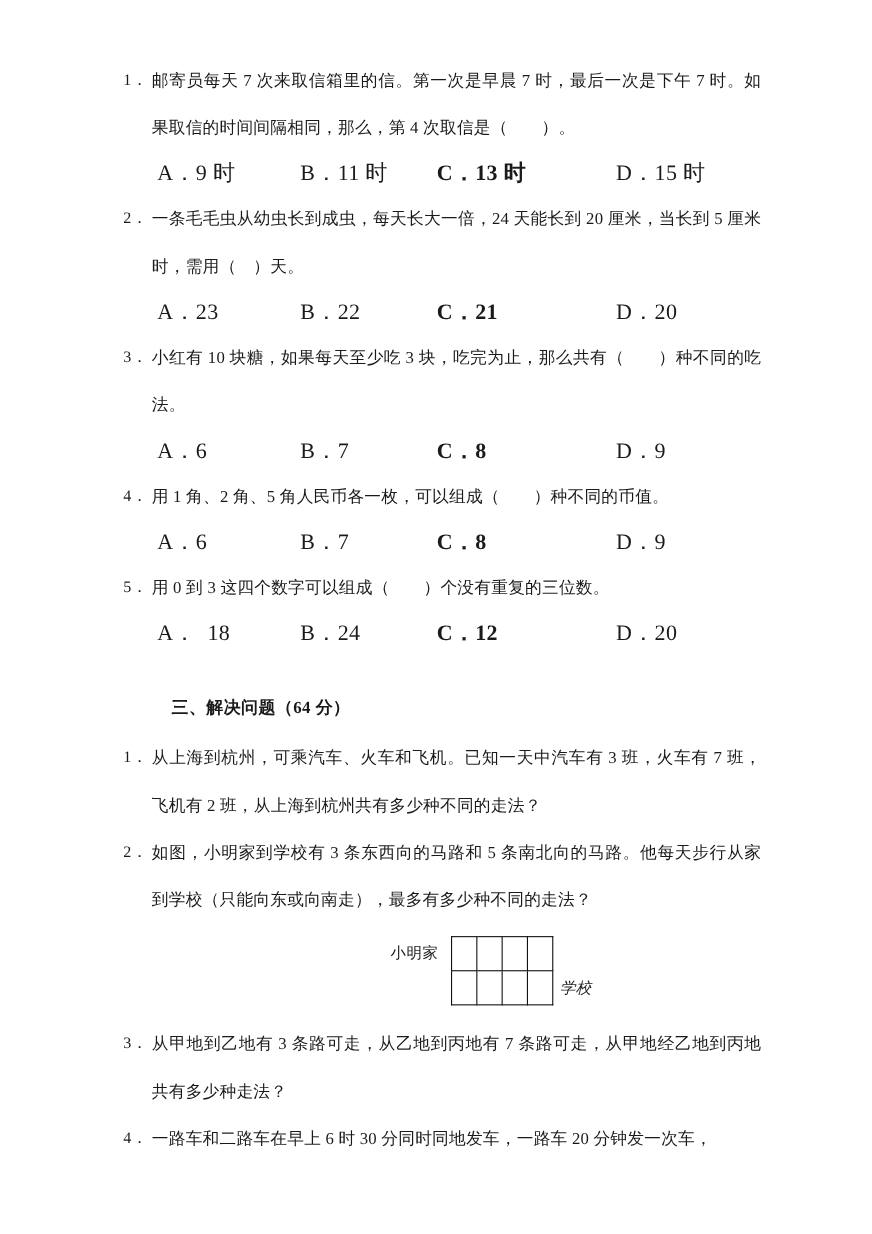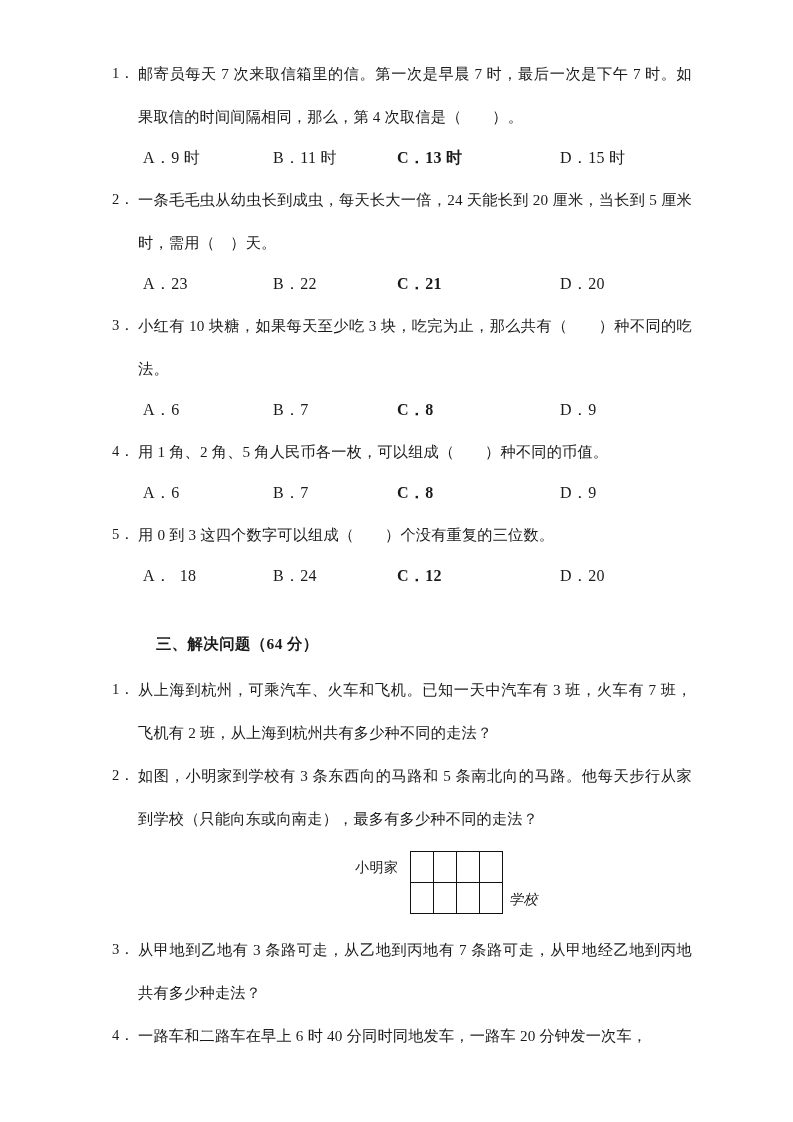--- a/index.html
+++ b/index.html
@@ -59,21 +59,21 @@
   }
 
   .q-text {
     display: block;
   }
 
   
   .options {
     position: relative;
     height: 40px;
-    font-size: 16px;
+    font-size: 20px;
     line-height: 40px;
     letter-spacing: 0.3px;
   }
   .opt {
     position: absolute;
     top: 0;
     white-space: pre;
   }
   .opt-a { left: 31px; }
   .opt-b { left: 161px; }
@@ -243,18 +243,18 @@
     <div class="question">
       <div class="q-body">
         <span class="q-num">3．</span>
         <span class="q-text">从甲地到乙地有 3 条路可走，从乙地到丙地有 7 条路可走，从甲地经乙地到丙地共有多少种走法？</span>
       </div>
     </div>
 
     <div class="question">
       <div class="q-body">
         <span class="q-num">4．</span>
-        <span class="q-text">一路车和二路车在早上 6 时 40 分同时同地发车，一路车 20 分钟发一次车，</span>
+        <span class="q-text">一路车和二路车在早上 6 时 30 分同时同地发车，一路车 20 分钟发一次车，</span>
       </div>
     </div>
 
   </div>
 </div>
 
 </body></html>

